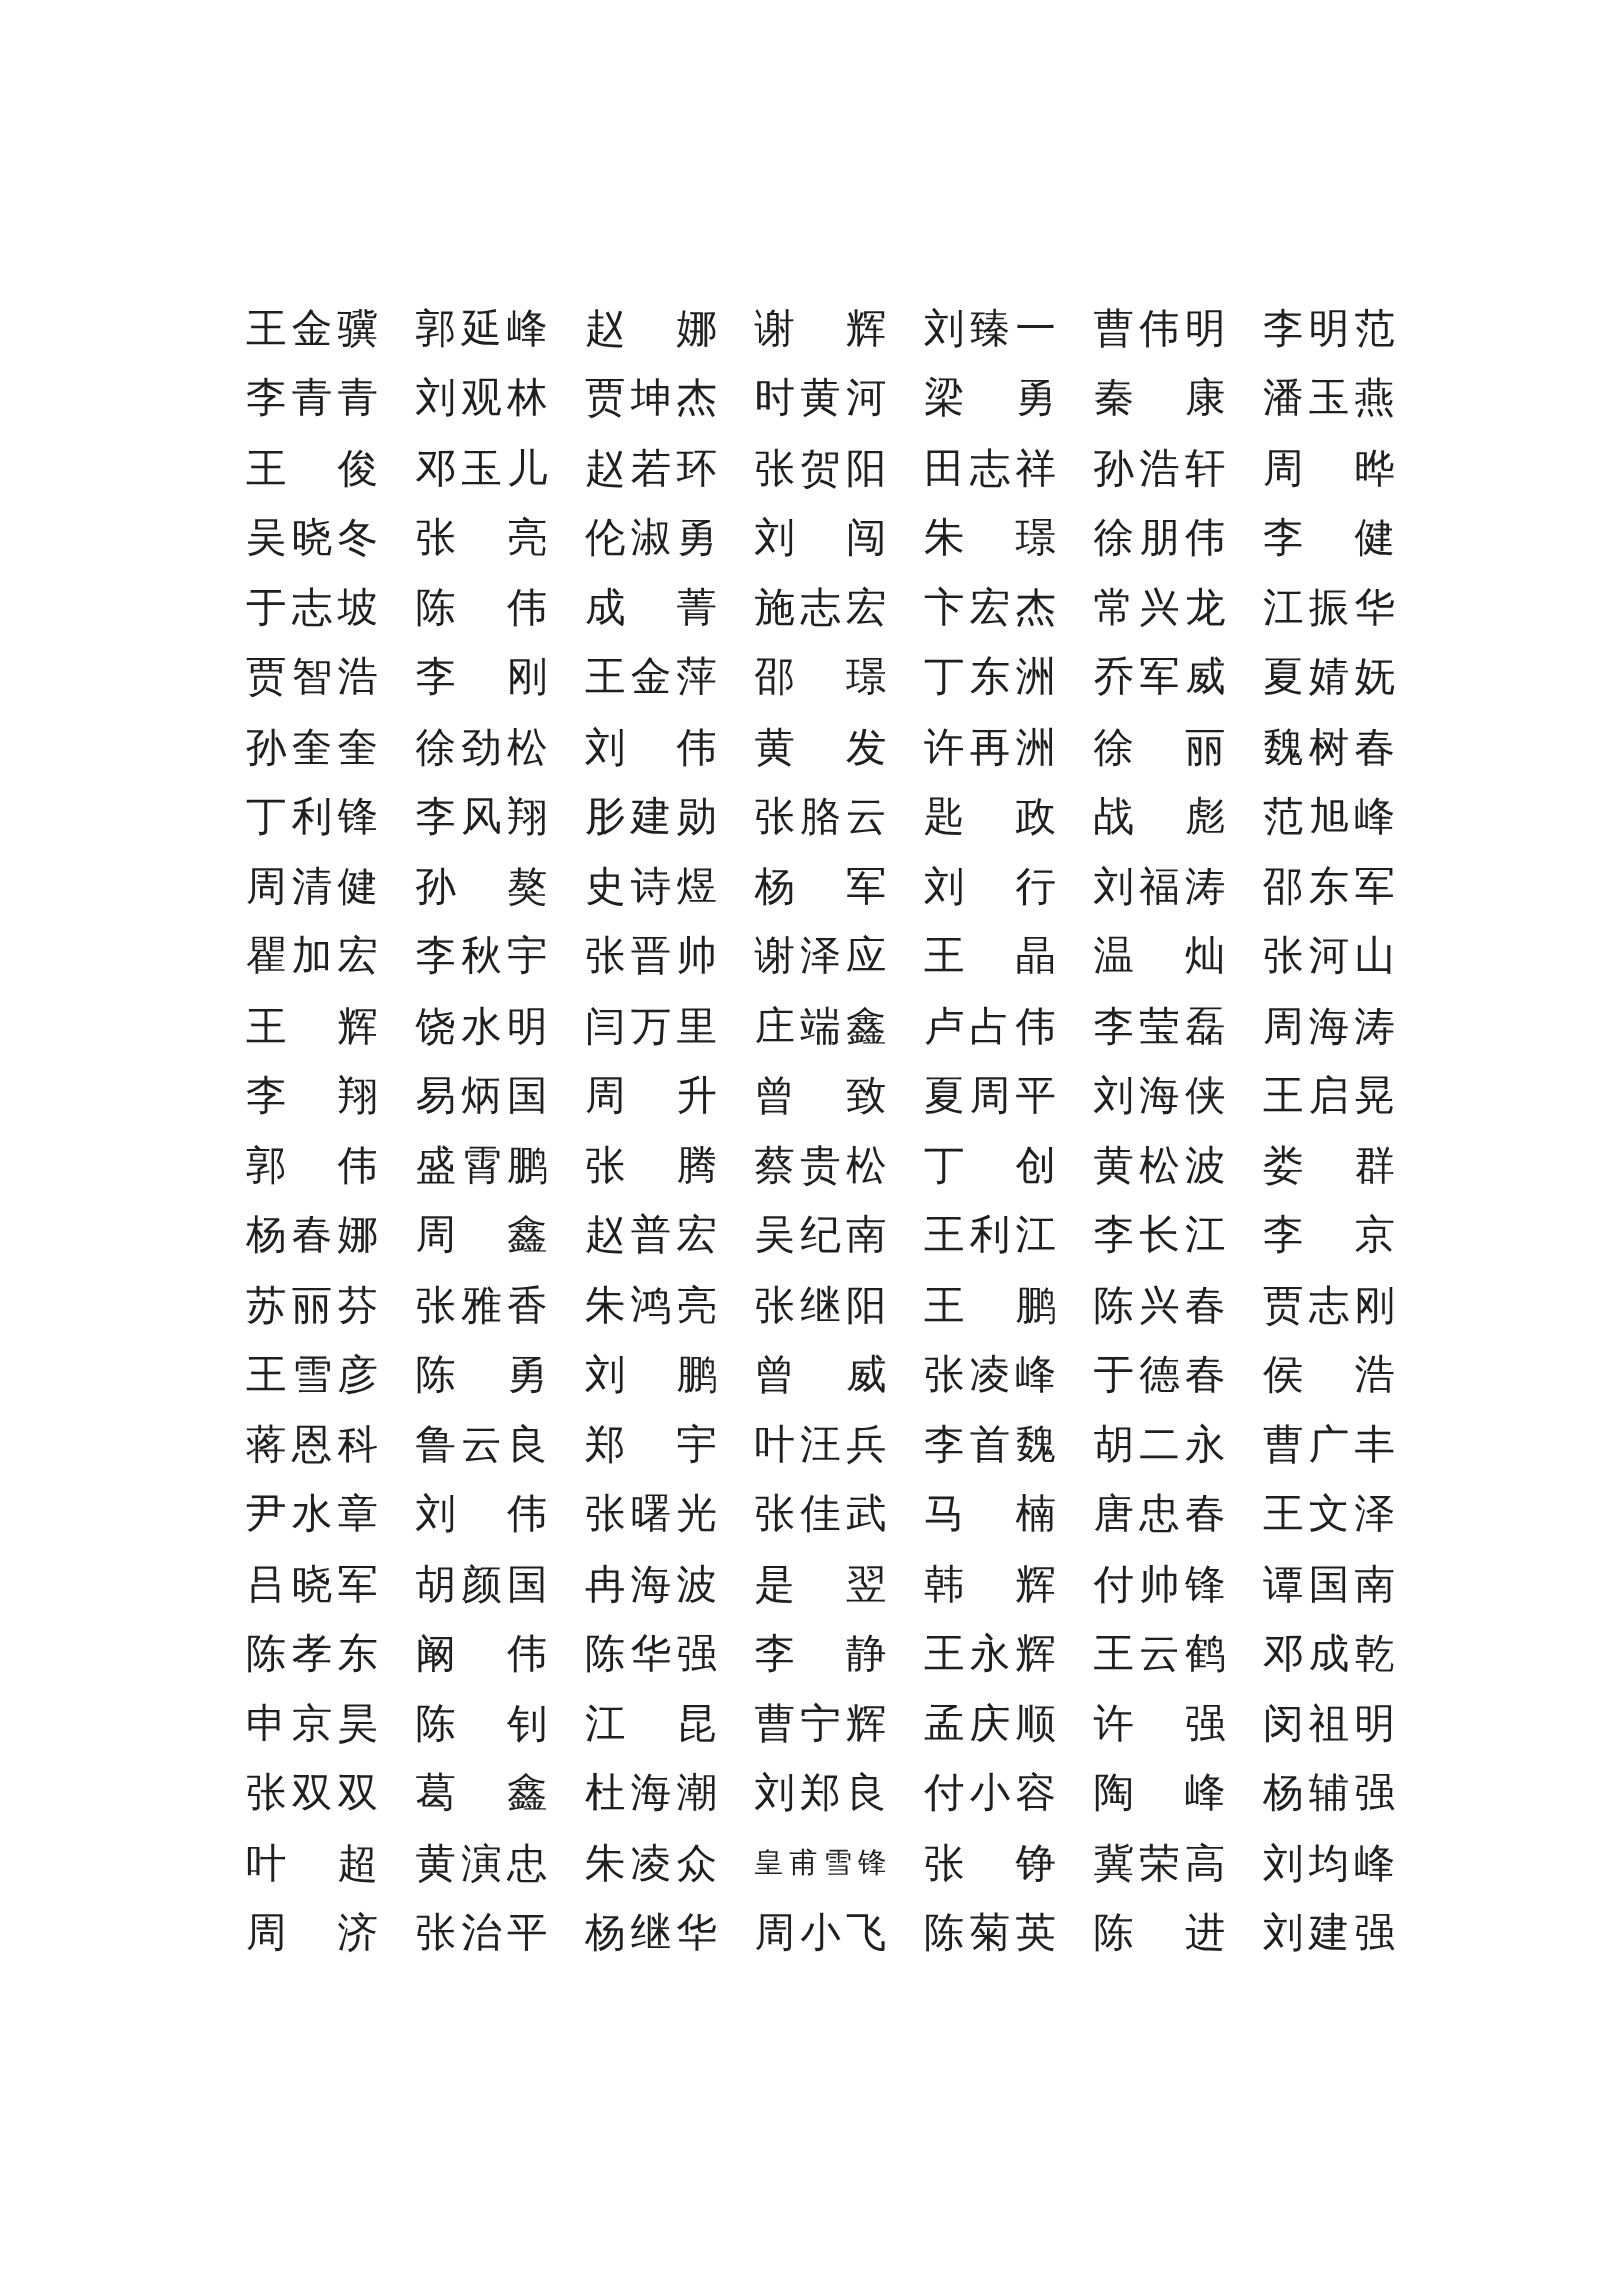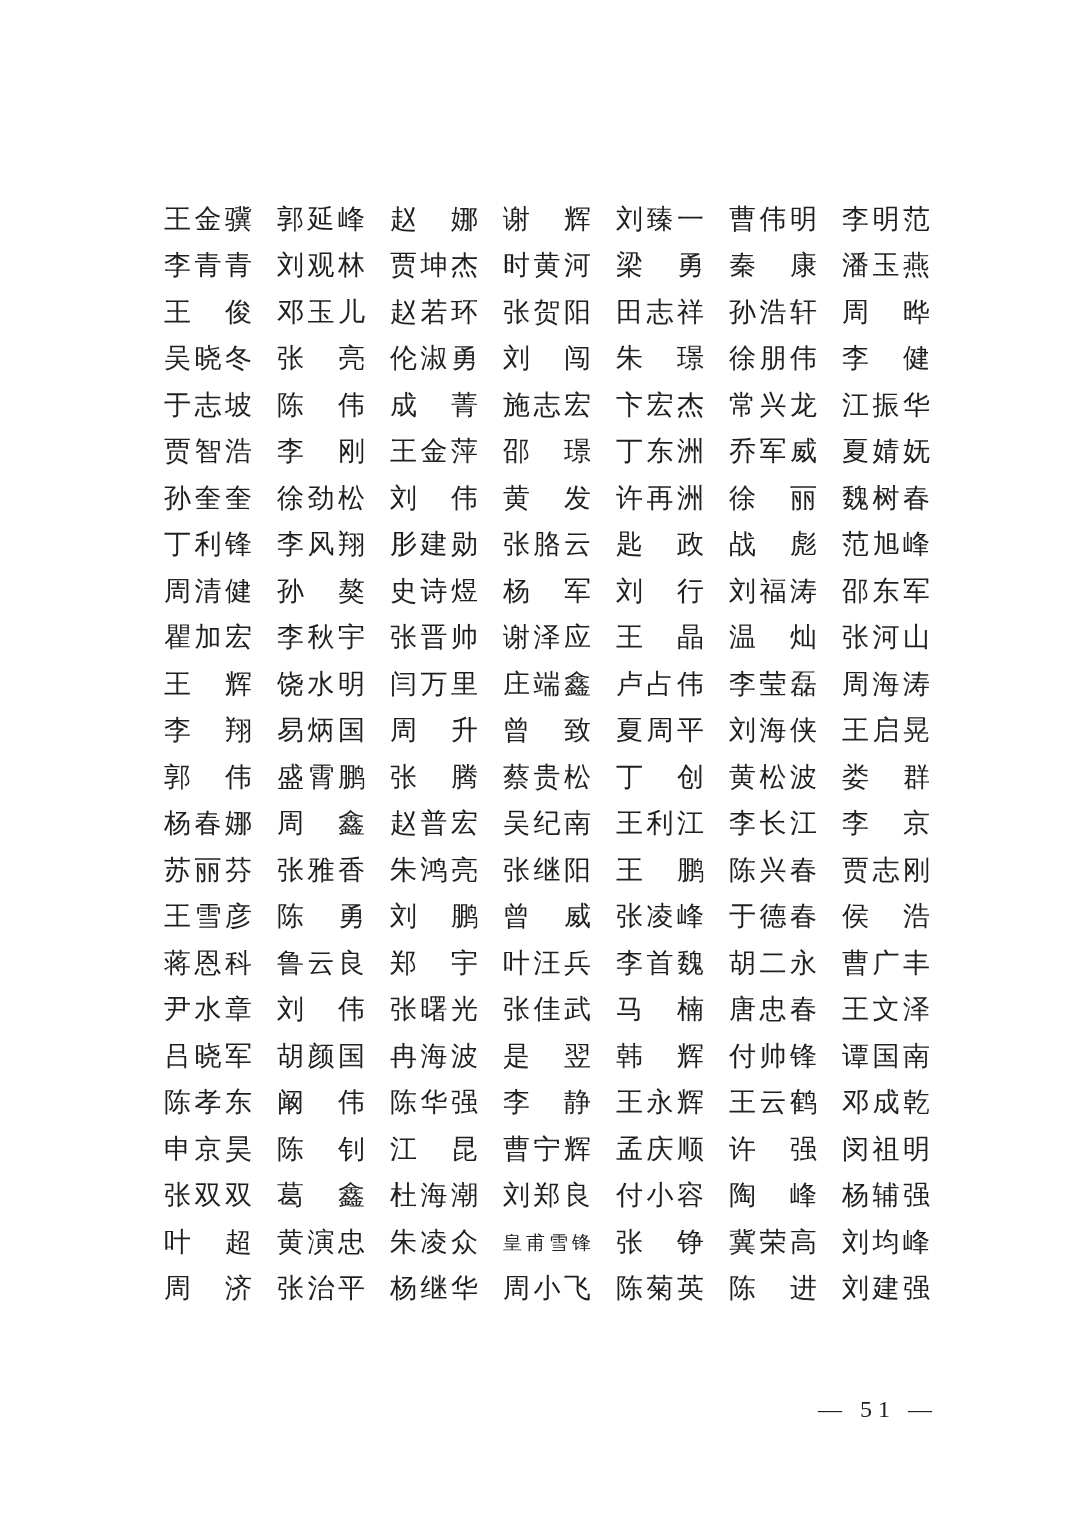--- a/index.html
+++ b/index.html
@@ -844,14 +844,13 @@
       <div class="cell">
         <span>陈</span>
         <span>进</span>
       </div>
       <div class="cell">
         <span>刘</span>
         <span>建</span>
         <span>强</span>
       </div>
     </div>
-  <div class="page-number">— 51 —</div>
 </div>
 
 </body></html>

